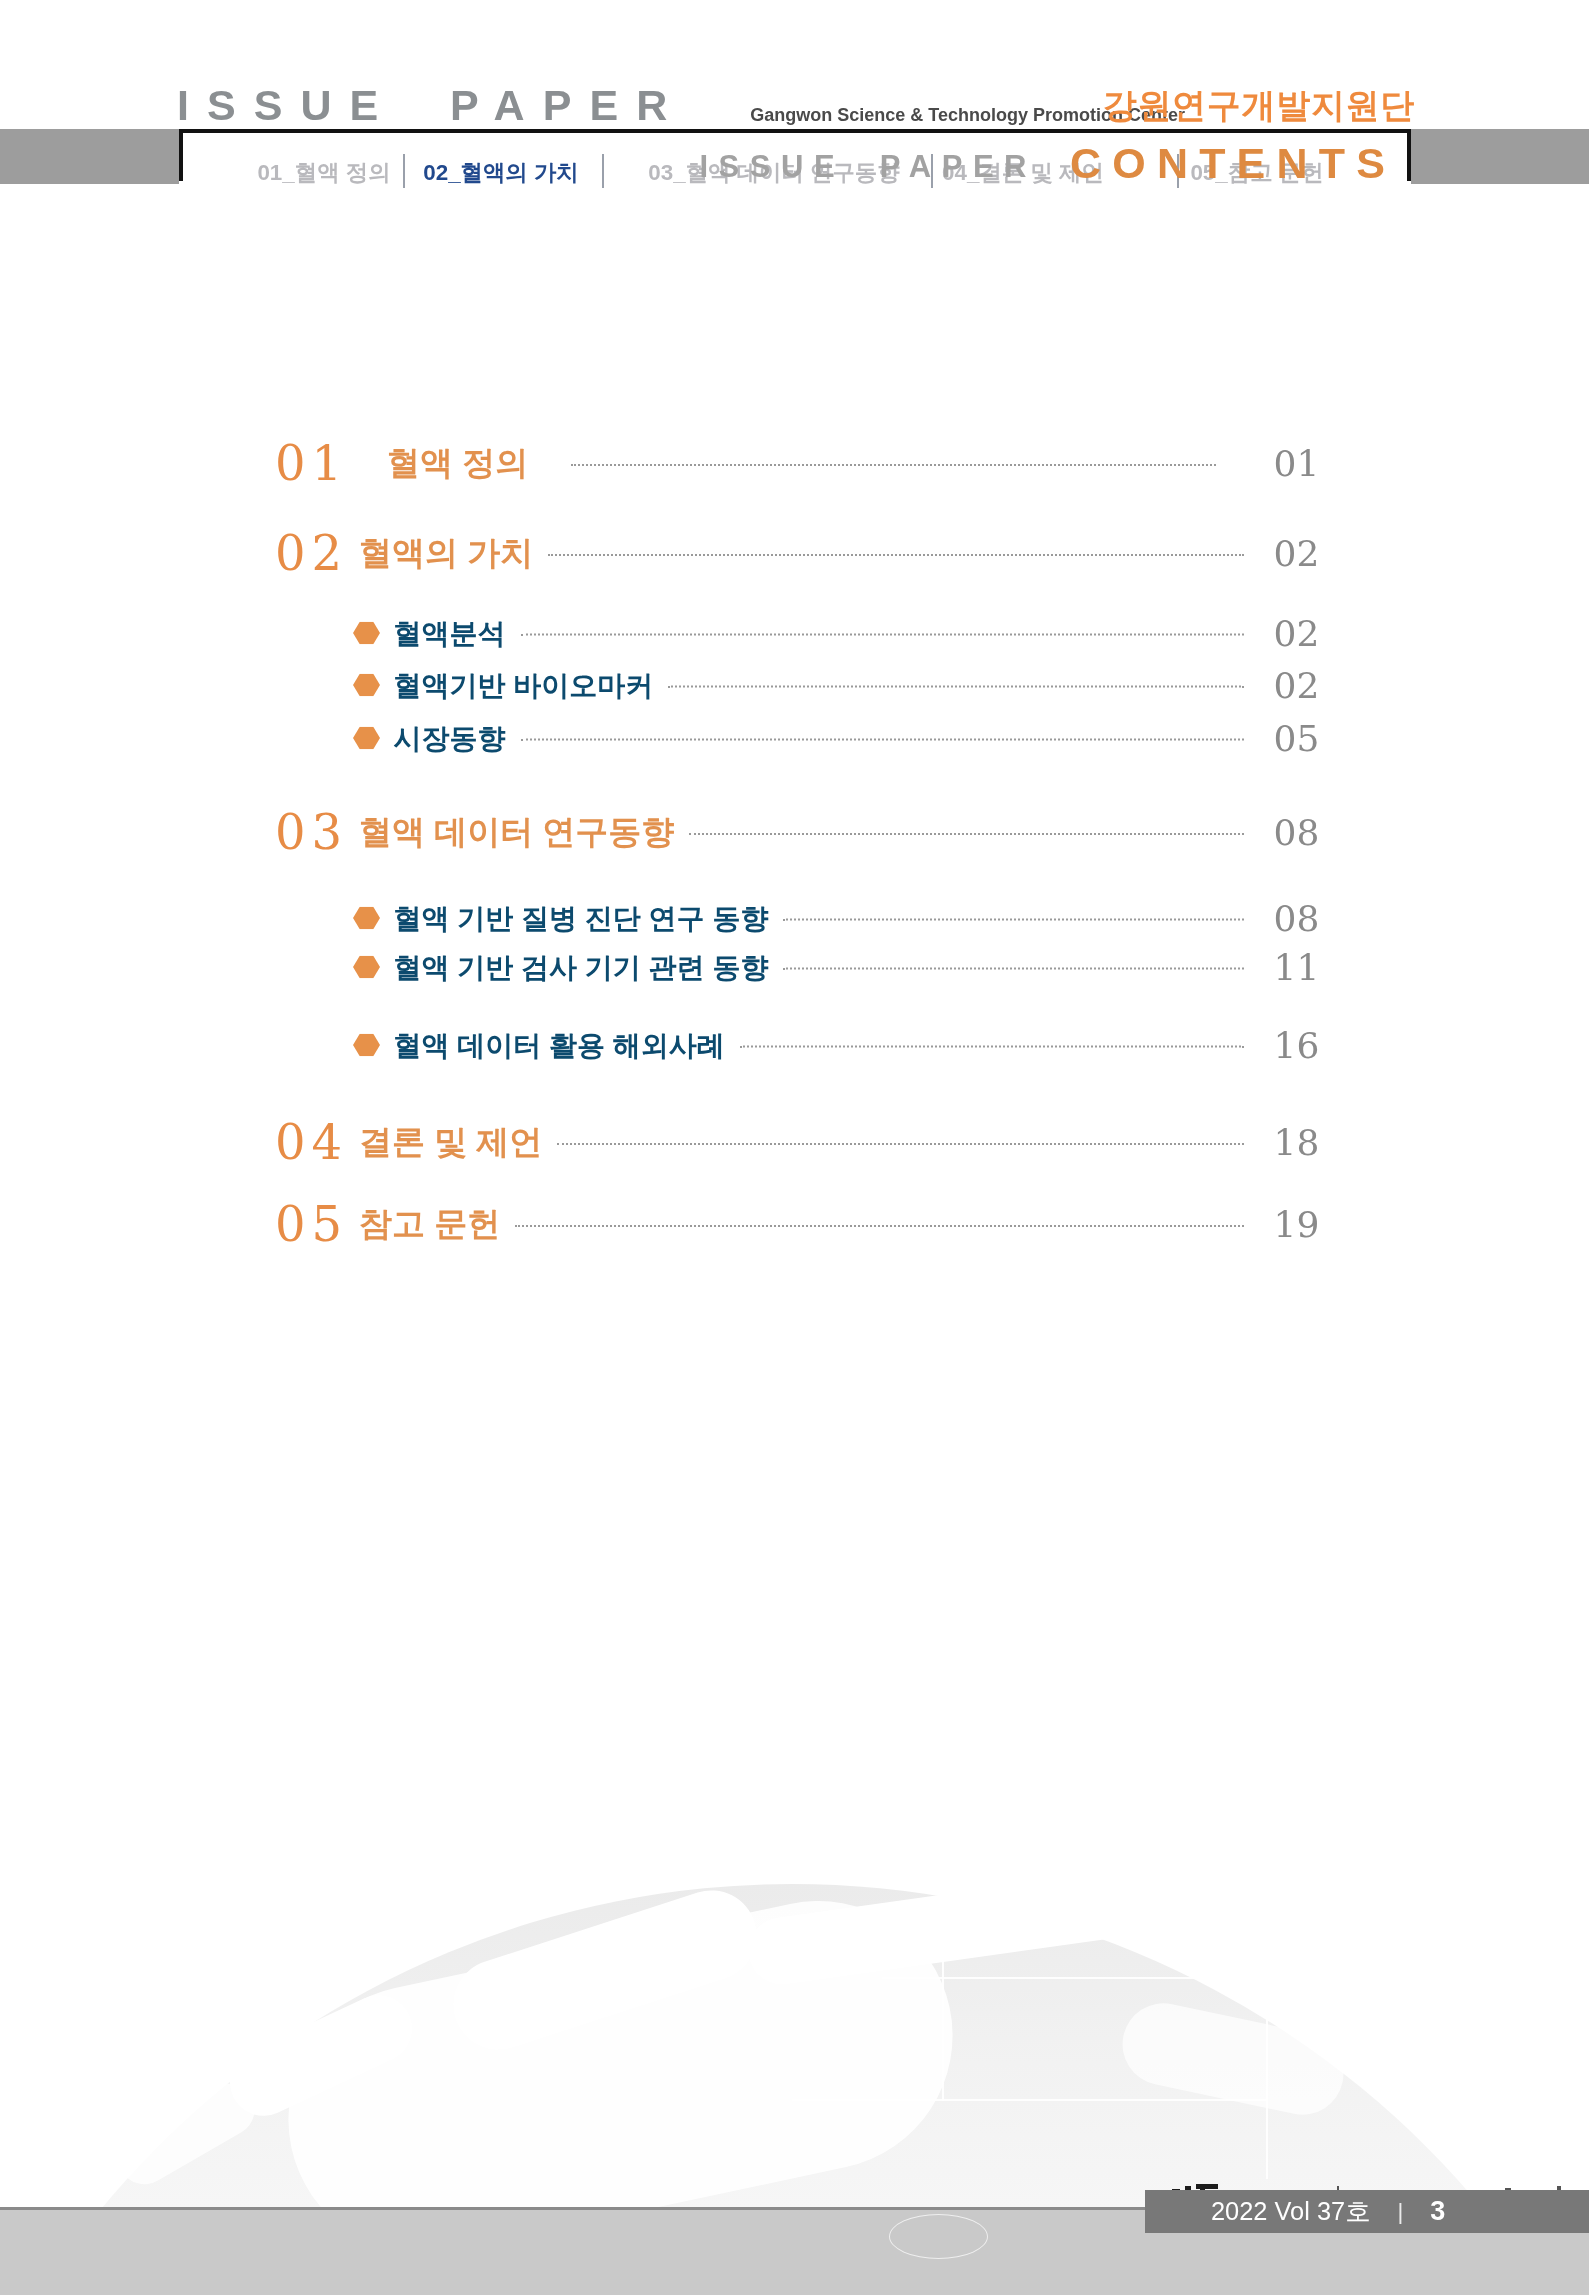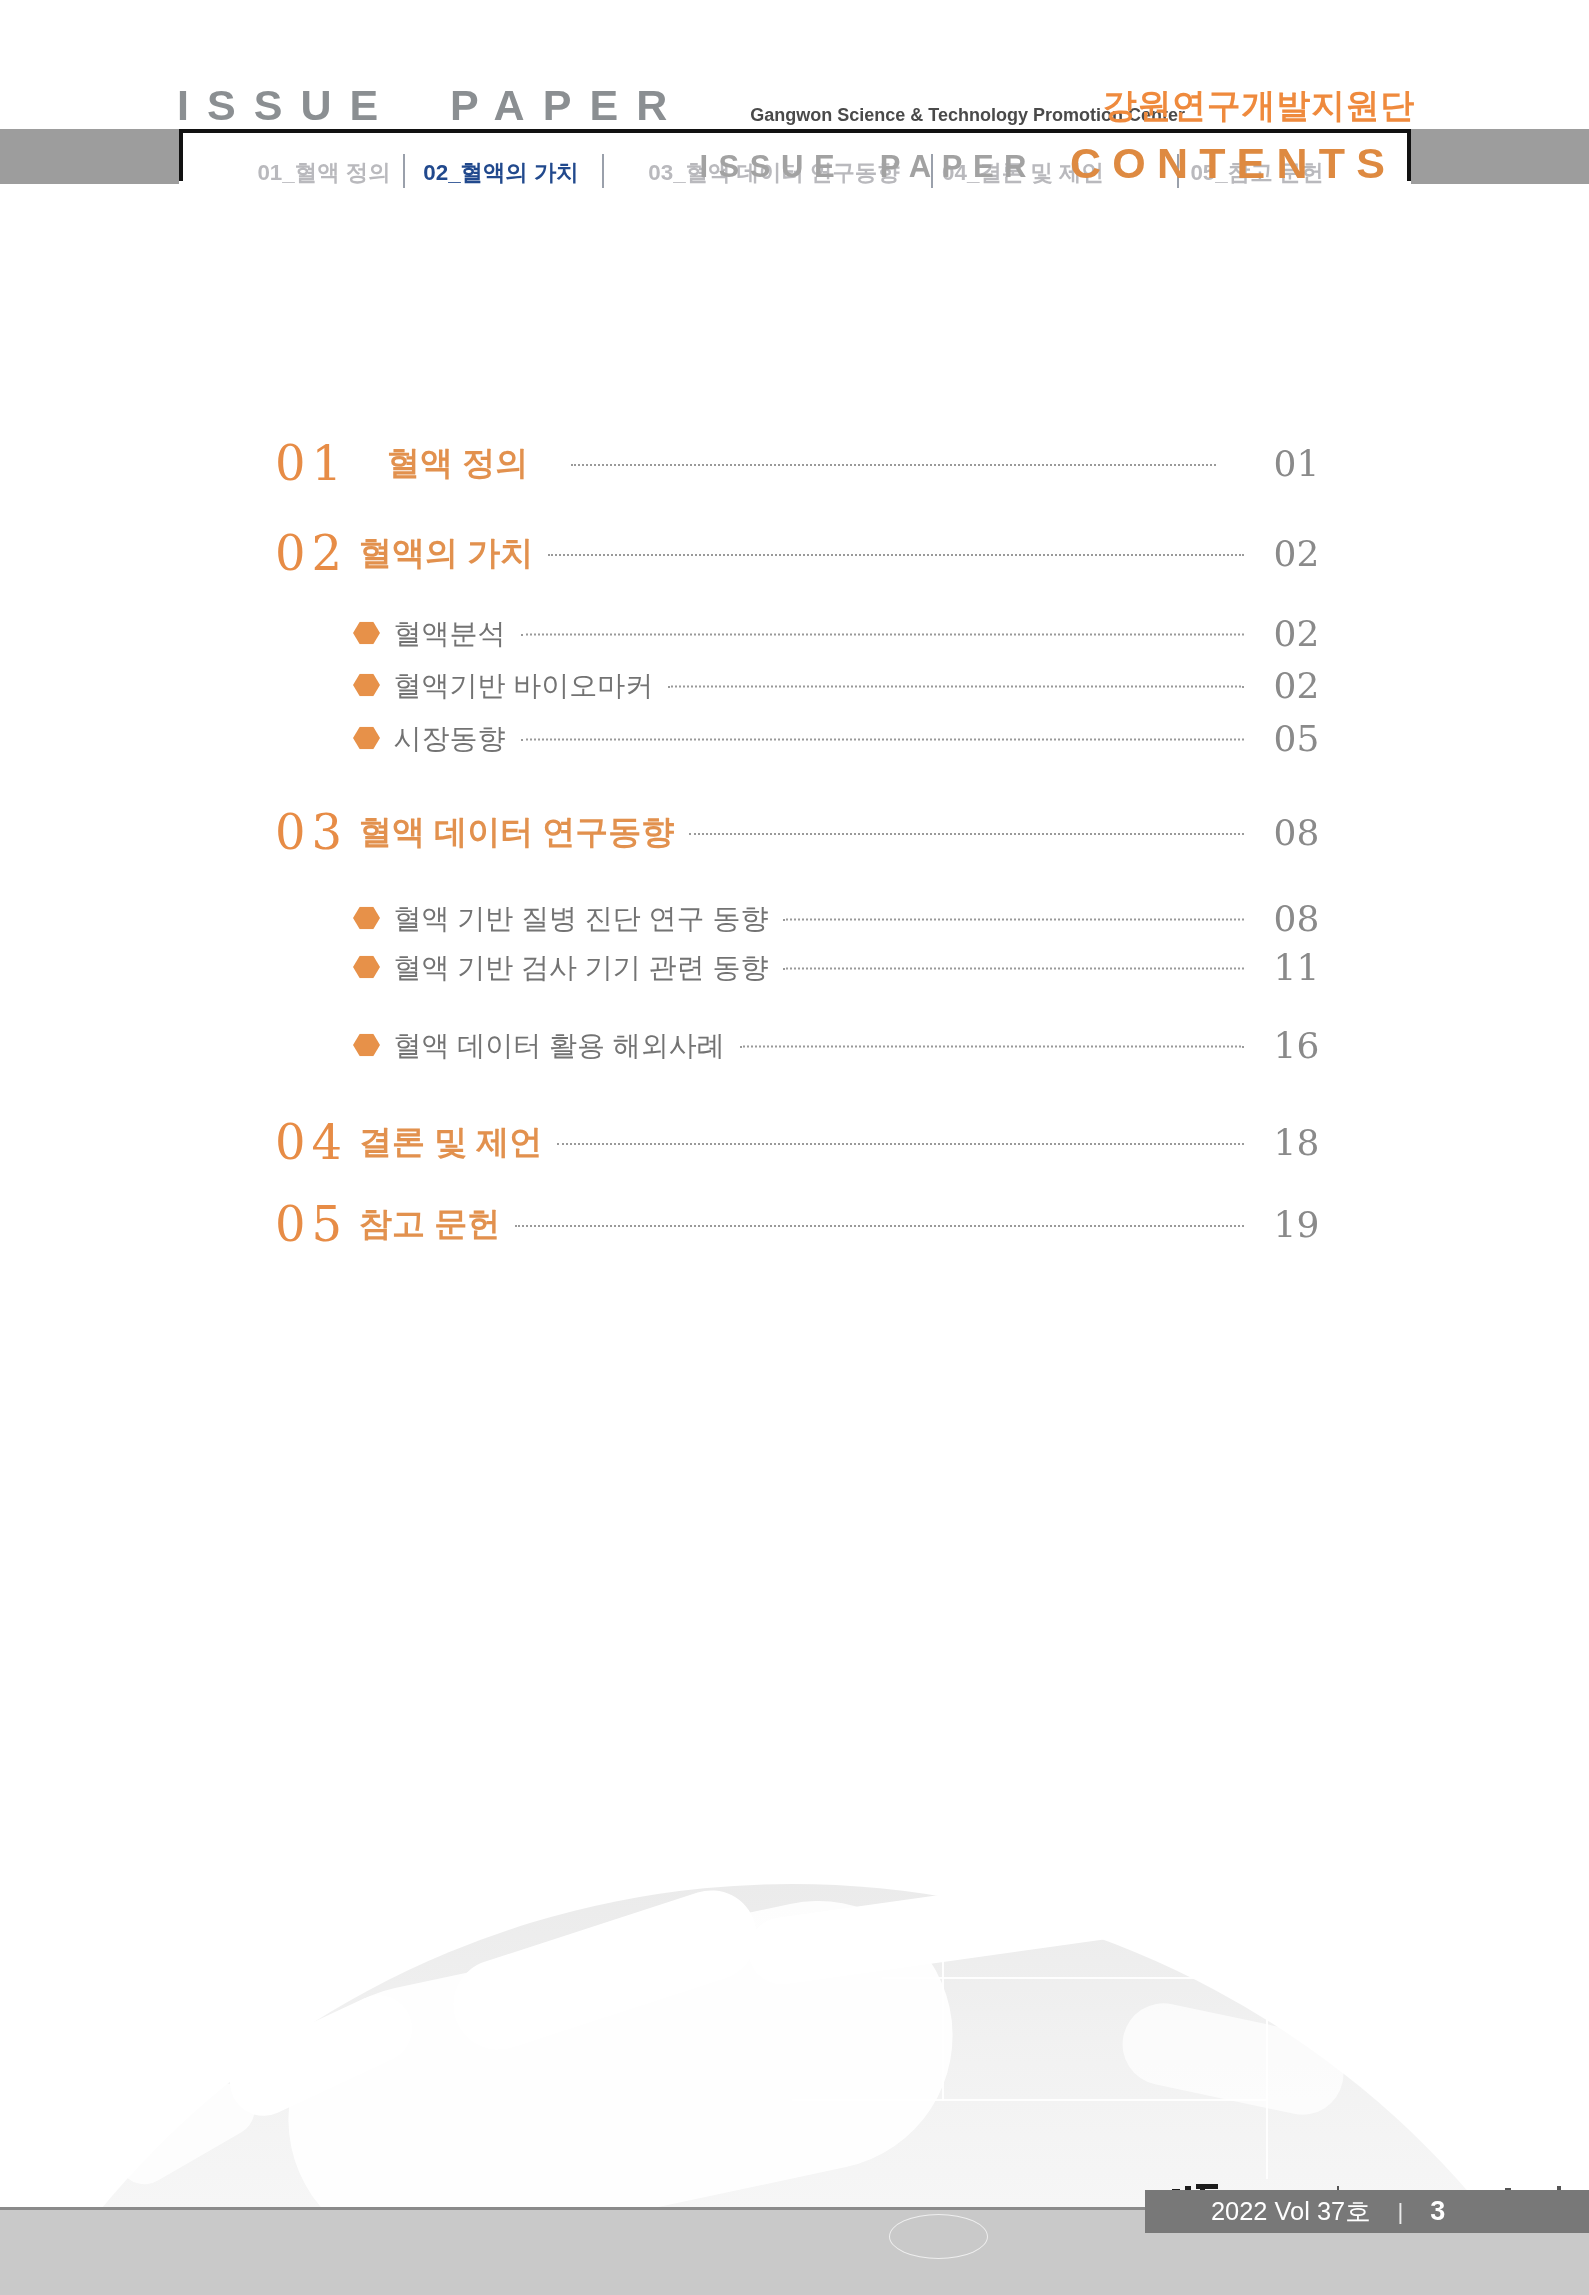--- a/index.html
+++ b/index.html
@@ -34,21 +34,21 @@
 
   
   .toc-row{position:absolute;left:275px;right:255px;display:flex;align-items:center;
            transform:translateY(-50%);}
   .toc-no{font-family:"DejaVu Serif","Liberation Serif",serif;font-size:48px;color:#e78c46;
           letter-spacing:6px;line-height:1;width:84px;flex:none;}
   .toc-title{font-size:33px;font-weight:bold;color:#e2914e;white-space:nowrap;flex:none;}
   .toc-row.sub{left:353px;}
   .hex{flex:none;width:27px;height:22.4px;background:#e79149;margin-right:13.5px;
        clip-path:polygon(25% 0,75% 0,100% 50%,75% 100%,25% 100%,0 50%);}
-  .sub-title{font-size:28px;font-weight:400;color:#737373;white-space:nowrap;flex:none;}
+  .sub-title{font-size:28px;font-weight:700;color:#0c4a6e;white-space:nowrap;flex:none;}
   .leader{flex:1;height:0;border-bottom:2.2px dotted #9a9a9a;margin:0 15px;position:relative;top:1.5px;}
   .toc-page{flex:none;width:75px;text-align:center;
             font-family:"DejaVu Serif","Liberation Serif",serif;font-size:36px;color:#8a8a8a;}
 
   
   .globe{position:absolute;left:-105px;top:1884px;width:1794px;height:1794px;border-radius:50%;
          background:linear-gradient(180deg,#ebebeb 0%,#f2f2f2 10%,#f8f8f8 22%);z-index:1;}
   .blob{position:absolute;background:#ffffff;z-index:2;}
   .grat{position:absolute;background:rgba(255,255,255,0.9);z-index:2;}
   .band{position:absolute;left:0;top:2207px;width:1589px;height:89px;background:#c9c9c9;

